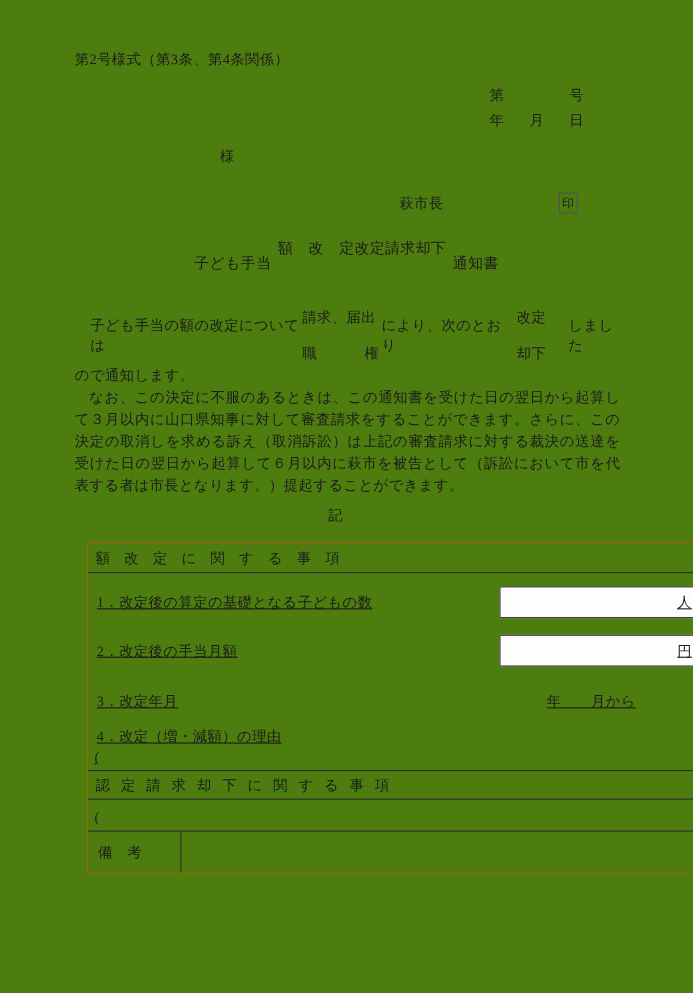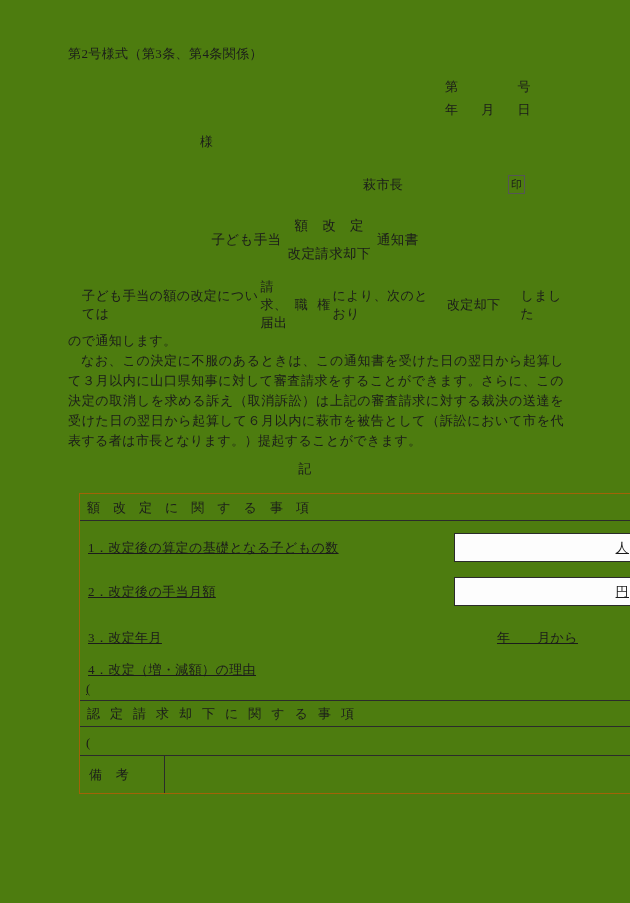--- a/index.html
+++ b/index.html
@@ -33,33 +33,33 @@
     font-size: 11px; letter-spacing: 0;
   }
 
   
   .title-row {
     position: absolute; left: 0; top: 216px; width: 630px; height: 48px;
     display: flex; align-items: center; justify-content: center;
     font-size: 13.5px;
   }
   .title-stack {
-    display: flex; flex-direction: column; justify-content: space-between;
+    display: flex; flex-direction: row; justify-content: space-between;
     height: 46px; margin: 0 6px; text-align: center;
   }
 
   
   .sentence1 {
     position: absolute; left: 68px; top: 279px; width: 500px; height: 52px;
     display: flex; align-items: center;
   }
   .sentence1 .lead { padding-left: 14px; }
   .opt-stack {
-    display: flex; flex-direction: row; justify-content: space-between;
-    height: 50px; flex: none; align-items: center;
+    display: flex; flex-direction: column; justify-content: space-between;
+    height: 50px; flex: none;
   }
   .opt-stack .spread { display: flex; justify-content: space-between; width: 100%; }
   .stack1 { width: 70px; margin: 0 2px 0 2px; }
   .stack2 { margin: 0 20px 0 8px; }
   .notify-line { position: absolute; left: 68px; top: 332px; }
 
   .appeal {
     position: absolute; left: 68px; top: 351px; width: 496px;
     line-height: 20px; text-indent: 1em; text-align: justify;
   }

